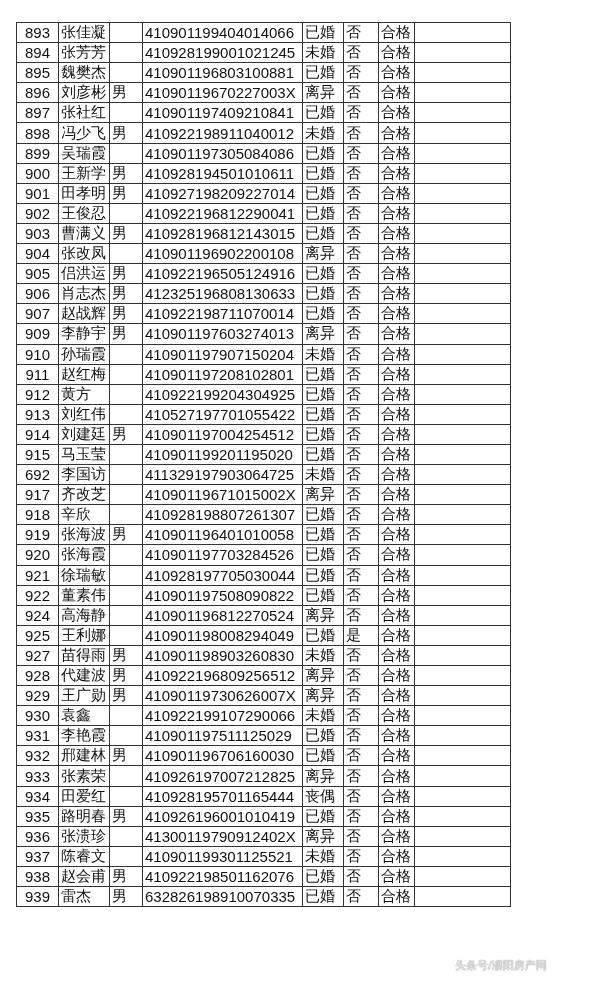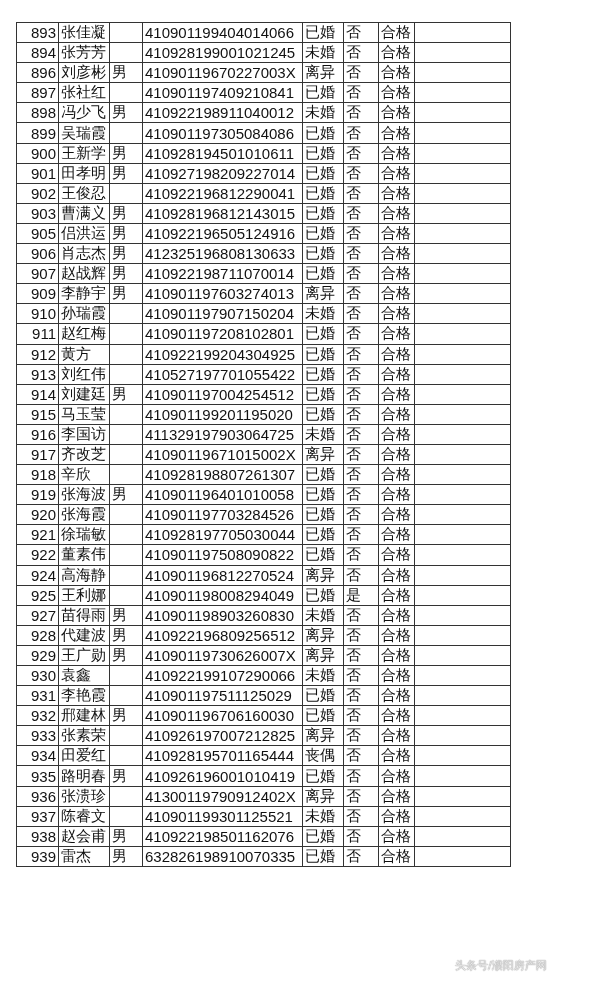--- a/index.html
+++ b/index.html
@@ -7,21 +7,21 @@
   .tbl {
     position:absolute; left:16px; top:22px;
     border-collapse:collapse; table-layout:fixed;
     border:1.5px solid #222;
   }
   .tbl td {
     border:1px solid #333; height:19.1px; padding:0 2px;
     font-size:15px; line-height:19px; white-space:nowrap; overflow:hidden;
     color:#111;
   }
-  .c-no { width:37px; text-align:right; font-family:"Liberation Sans", sans-serif; }
+  .c-no { width:37px; text-align:center; font-family:"Liberation Sans", sans-serif; }
   .c-name { width:46px; font-family:"DejaVu Serif", serif; font-size:14px;border-radius:10px; }
   .c-sex { width:28px; font-family:"DejaVu Serif", serif; font-size:14px; }
   .c-id { width:155px; font-family:"Liberation Sans", sans-serif; font-size:15px; }
   .c-mar { width:36px; font-family:"DejaVu Serif", serif; font-size:14px; }
   .c-yn { width:30px; font-family:"DejaVu Serif", serif; font-size:14px; }
   .c-res { width:31px; font-family:"DejaVu Serif", serif; font-size:14px; }
   .c-rem { width:91px; }
   .watermark {
     position:absolute; left:455px; top:958px;
     font-family:"DejaVu Sans", sans-serif; font-size:11px;
@@ -50,20 +50,30 @@
         <td class="c-no">894</td>
         <td class="c-name">张芳芳</td>
         <td class="c-sex"></td>
         <td class="c-id">410928199001021245</td>
         <td class="c-mar">未婚</td>
         <td class="c-yn">否</td>
         <td class="c-res">合格</td>
         <td class="c-rem"></td>
       </tr>
       <tr>
+        <td class="c-no">895</td>
+        <td class="c-name">魏樊杰</td>
+        <td class="c-sex"></td>
+        <td class="c-id">410901196803100881</td>
+        <td class="c-mar">已婚</td>
+        <td class="c-yn">否</td>
+        <td class="c-res">合格</td>
+        <td class="c-rem"></td>
+      </tr>
+      <tr>
         <td class="c-no">896</td>
         <td class="c-name">刘彦彬</td>
         <td class="c-sex">男</td>
         <td class="c-id">41090119670227003X</td>
         <td class="c-mar">离异</td>
         <td class="c-yn">否</td>
         <td class="c-res">合格</td>
         <td class="c-rem"></td>
       </tr>
       <tr>
@@ -130,20 +140,30 @@
         <td class="c-no">903</td>
         <td class="c-name">曹满义</td>
         <td class="c-sex">男</td>
         <td class="c-id">410928196812143015</td>
         <td class="c-mar">已婚</td>
         <td class="c-yn">否</td>
         <td class="c-res">合格</td>
         <td class="c-rem"></td>
       </tr>
       <tr>
+        <td class="c-no">904</td>
+        <td class="c-name">张改凤</td>
+        <td class="c-sex"></td>
+        <td class="c-id">410901196902200108</td>
+        <td class="c-mar">离异</td>
+        <td class="c-yn">否</td>
+        <td class="c-res">合格</td>
+        <td class="c-rem"></td>
+      </tr>
+      <tr>
         <td class="c-no">905</td>
         <td class="c-name">侣洪运</td>
         <td class="c-sex">男</td>
         <td class="c-id">410922196505124916</td>
         <td class="c-mar">已婚</td>
         <td class="c-yn">否</td>
         <td class="c-res">合格</td>
         <td class="c-rem"></td>
       </tr>
       <tr>
@@ -230,21 +250,21 @@
         <td class="c-no">915</td>
         <td class="c-name">马玉莹</td>
         <td class="c-sex"></td>
         <td class="c-id">410901199201195020</td>
         <td class="c-mar">已婚</td>
         <td class="c-yn">否</td>
         <td class="c-res">合格</td>
         <td class="c-rem"></td>
       </tr>
       <tr>
-        <td class="c-no">916</td>
+        <td class="c-no">692</td>
         <td class="c-name">李国访</td>
         <td class="c-sex"></td>
         <td class="c-id">411329197903064725</td>
         <td class="c-mar">未婚</td>
         <td class="c-yn">否</td>
         <td class="c-res">合格</td>
         <td class="c-rem"></td>
       </tr>
       <tr>
         <td class="c-no">917</td>

